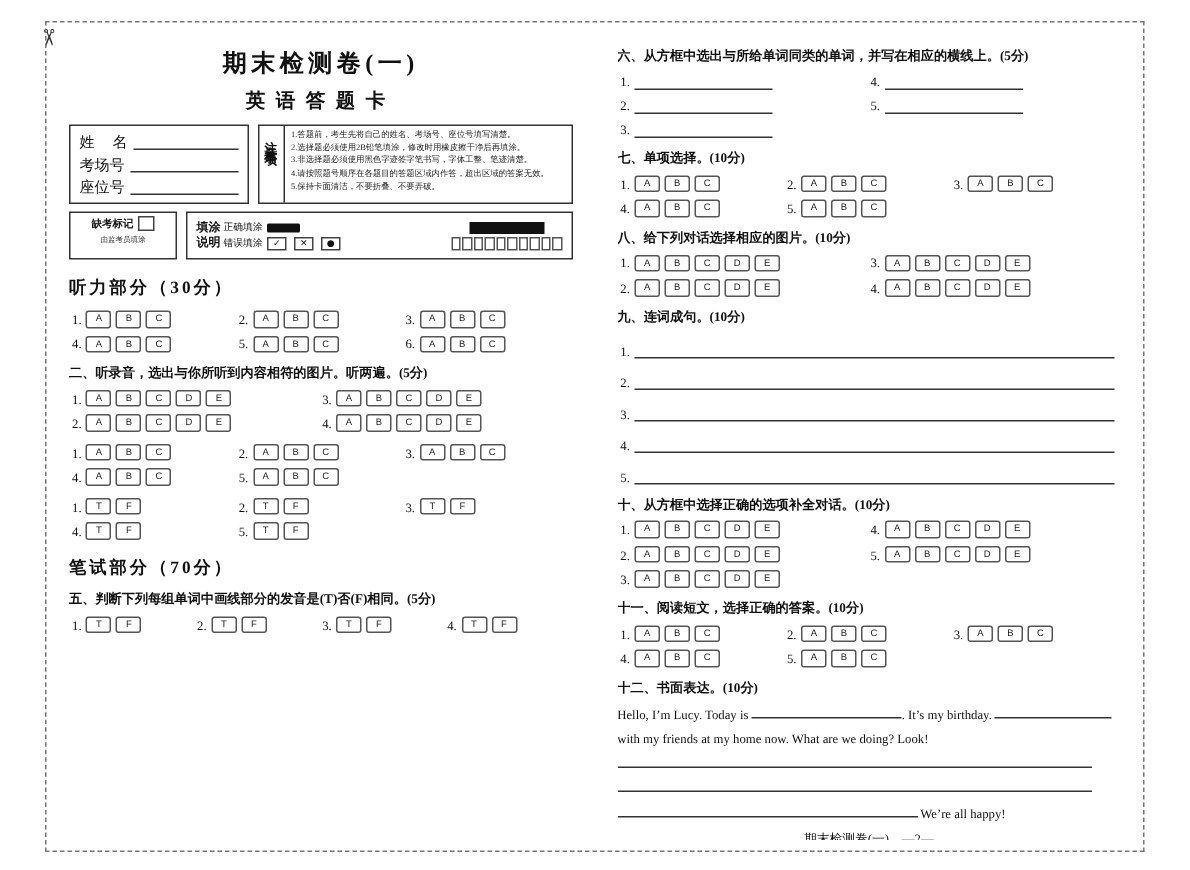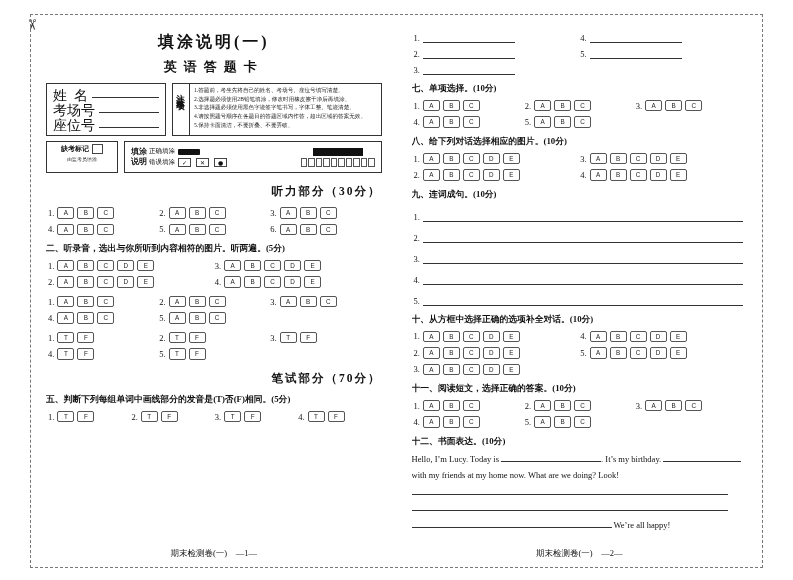--- a/index.html
+++ b/index.html
@@ -10,21 +10,21 @@
   .scissors{position:absolute;left:26px;top:16px;font-size:15px;color:#333;transform:rotate(90deg);
             font-family:"DejaVu Sans",sans-serif;}
   .pages{position:absolute;left:46px;right:46px;top:24px;bottom:20px;display:flex;gap:30px;}
   .page{flex:1;min-width:0;display:flex;flex-direction:column;overflow:hidden;}
 
   .title{text-align:center;font-size:16px;font-weight:bold;letter-spacing:3px;margin-top:8px;}
   .subtitle{text-align:center;font-size:13px;font-weight:bold;letter-spacing:7px;margin-top:5px;}
 
   .hdr-row1{display:flex;margin-top:7px;}
   .student-box{width:106px;border:1px solid #333;padding:3px 6px;}
-  .sfield{display:flex;align-items:flex-start;height:15px;font-size:14px;}
+  .sfield{display:flex;align-items:center;height:15px;font-size:10px;font-family:Liberation Mono, monospace;}
   .slabel{white-space:pre;margin-right:4px;}
   .sline{flex:1;border-bottom:0.8px solid #333;height:10px;}
   .notice-box{flex:1;border:1px solid #333;display:flex;margin-left:6px;}
   .notice-label{writing-mode:vertical-rl;text-orientation:upright;font-size:8.5px;font-weight:bold;
                 letter-spacing:3px;padding:3px 2px;border-right:1px solid #333;display:flex;align-items:center;}
   .notice-lines{flex:1;padding:2px 4px;}
   .notice-line{font-size:5.6px;line-height:1.55;color:#222;}
 
   .hdr-row2{display:flex;margin-top:5px;}
   .absent-box{width:64px;border:1px solid #333;padding:2px 3px;font-size:7px;text-align:center;}
@@ -35,21 +35,21 @@
   .fill-label{font-size:8px;font-weight:bold;width:18px;line-height:1.25;}
   .fill-demo-row{display:flex;align-items:center;gap:3px;font-size:6.5px;margin:2px 0;}
   .correct-bar{width:22px;height:6px;background:#111;border-radius:1px;display:inline-block;}
   .wrong-box{width:11px;height:7px;border:0.7px solid #444;font-size:6px;line-height:7px;text-align:center;
              display:inline-block;margin-right:2px;font-family:"DejaVu Sans",sans-serif;}
   .code-area{margin-left:auto;display:flex;flex-direction:column;align-items:center;gap:2px;}
   .code-bar{width:50px;height:8px;background:#111;}
   .code-cells{display:flex;gap:1px;}
   .code-cell{width:4.5px;height:7px;border:0.6px solid #555;display:inline-block;}
 
-  .part-heading{text-align:right;font-weight:bold;font-size:11.5px;letter-spacing:2px;margin:11px 0 1px;}
+  .part-heading{text-align:left;font-weight:bold;font-size:11.5px;letter-spacing:2px;margin:11px 0 1px;}
   .section{margin-top:8px;}
   .sec-title{font-size:8.8px;font-weight:bold;line-height:1.35;}
   .ans-row{display:flex;margin:5px 0 0 2px;}
   .grp{display:inline-flex;align-items:center;}
   .num{font-size:8.5px;margin-right:3px;}
   .opt{width:15px;height:9.5px;border:0.8px solid #555;border-radius:2px;font-size:6.3px;line-height:9.5px;
        text-align:center;display:inline-block;margin-right:3px;color:#222;background:#fff;
        font-family:"Liberation Sans","DejaVu Sans",sans-serif;}
   .blank{border-bottom:0.8px solid #333;height:10px;display:inline-block;}
   .line-row{display:flex;align-items:flex-end;margin:10px 4px 0 2px;}
@@ -61,21 +61,21 @@
 </head>
 <body>
 
 <div class="sheet">
   <span class="scissors">✂</span>
   <div class="cut-border"></div>
 
   <div class="pages">
 
     <div class="page">
-      <div class="title">填涂说明(一)</div>
+      <div class="title">期末检测卷(一)</div>
       <div class="subtitle">英语答题卡</div>
 
       <div class="hdr-row1">
         <div class="student-box">
           <div class="sfield">
             <span class="slabel">姓  名</span>
             <span class="sline"></span>
           </div>
           <div class="sfield">
             <span class="slabel">考场号</span>
@@ -308,26 +308,26 @@
                 <span class="opt">F</span>
               </span>
               <span class="grp" style="width: 25%;">
                 <span class="num">4.</span>
                 <span class="opt">T</span>
                 <span class="opt">F</span>
               </span>
             </div>
           </div>
         </div>
-      <div class="footer">期末检测卷(一)　—1—</div>
     </div>
 
     <div class="page">
       <div id="right-sections">
           <div class="section">
+            <div class="sec-title">六、从方框中选出与所给单词同类的单词，并写在相应的横线上。(5分)</div>
             <div class="ans-row">
               <span class="grp" style="width: 50%;">
                 <span class="num">1.</span>
                 <span class="blank" style="width: 92px;"></span>
               </span>
               <span class="grp" style="width: 50%;">
                 <span class="num">4.</span>
                 <span class="blank" style="width: 92px;"></span>
               </span>
             </div>

